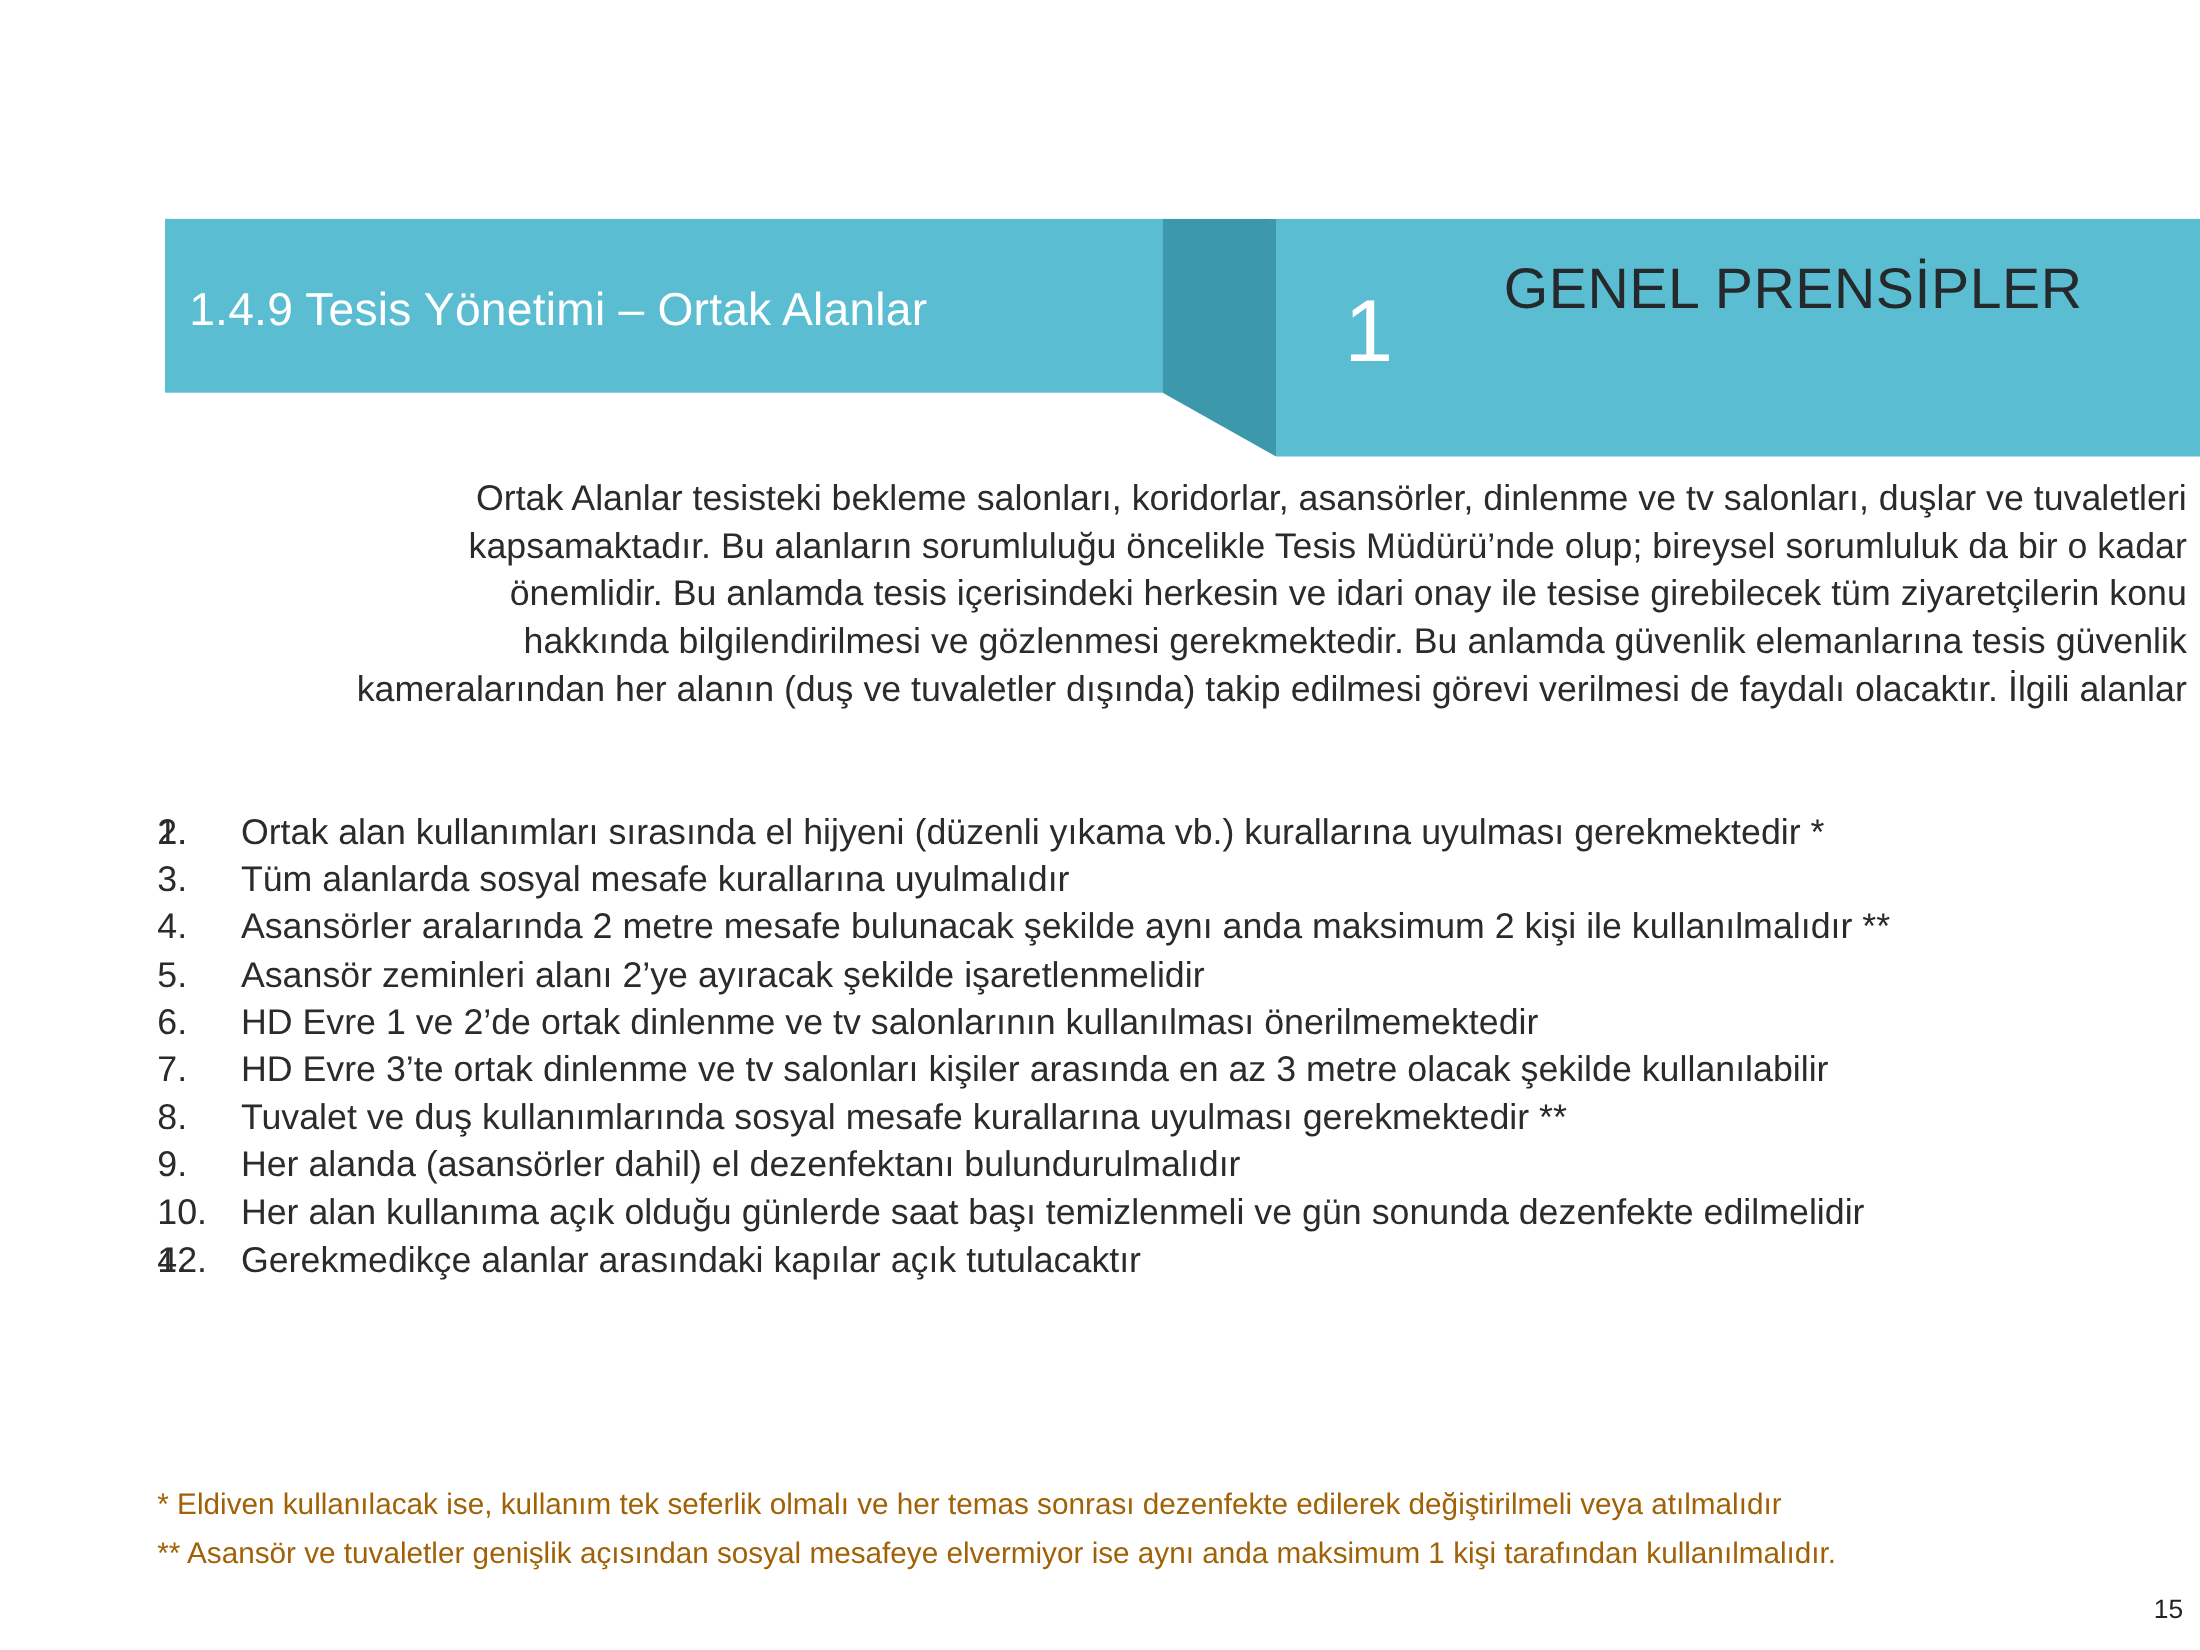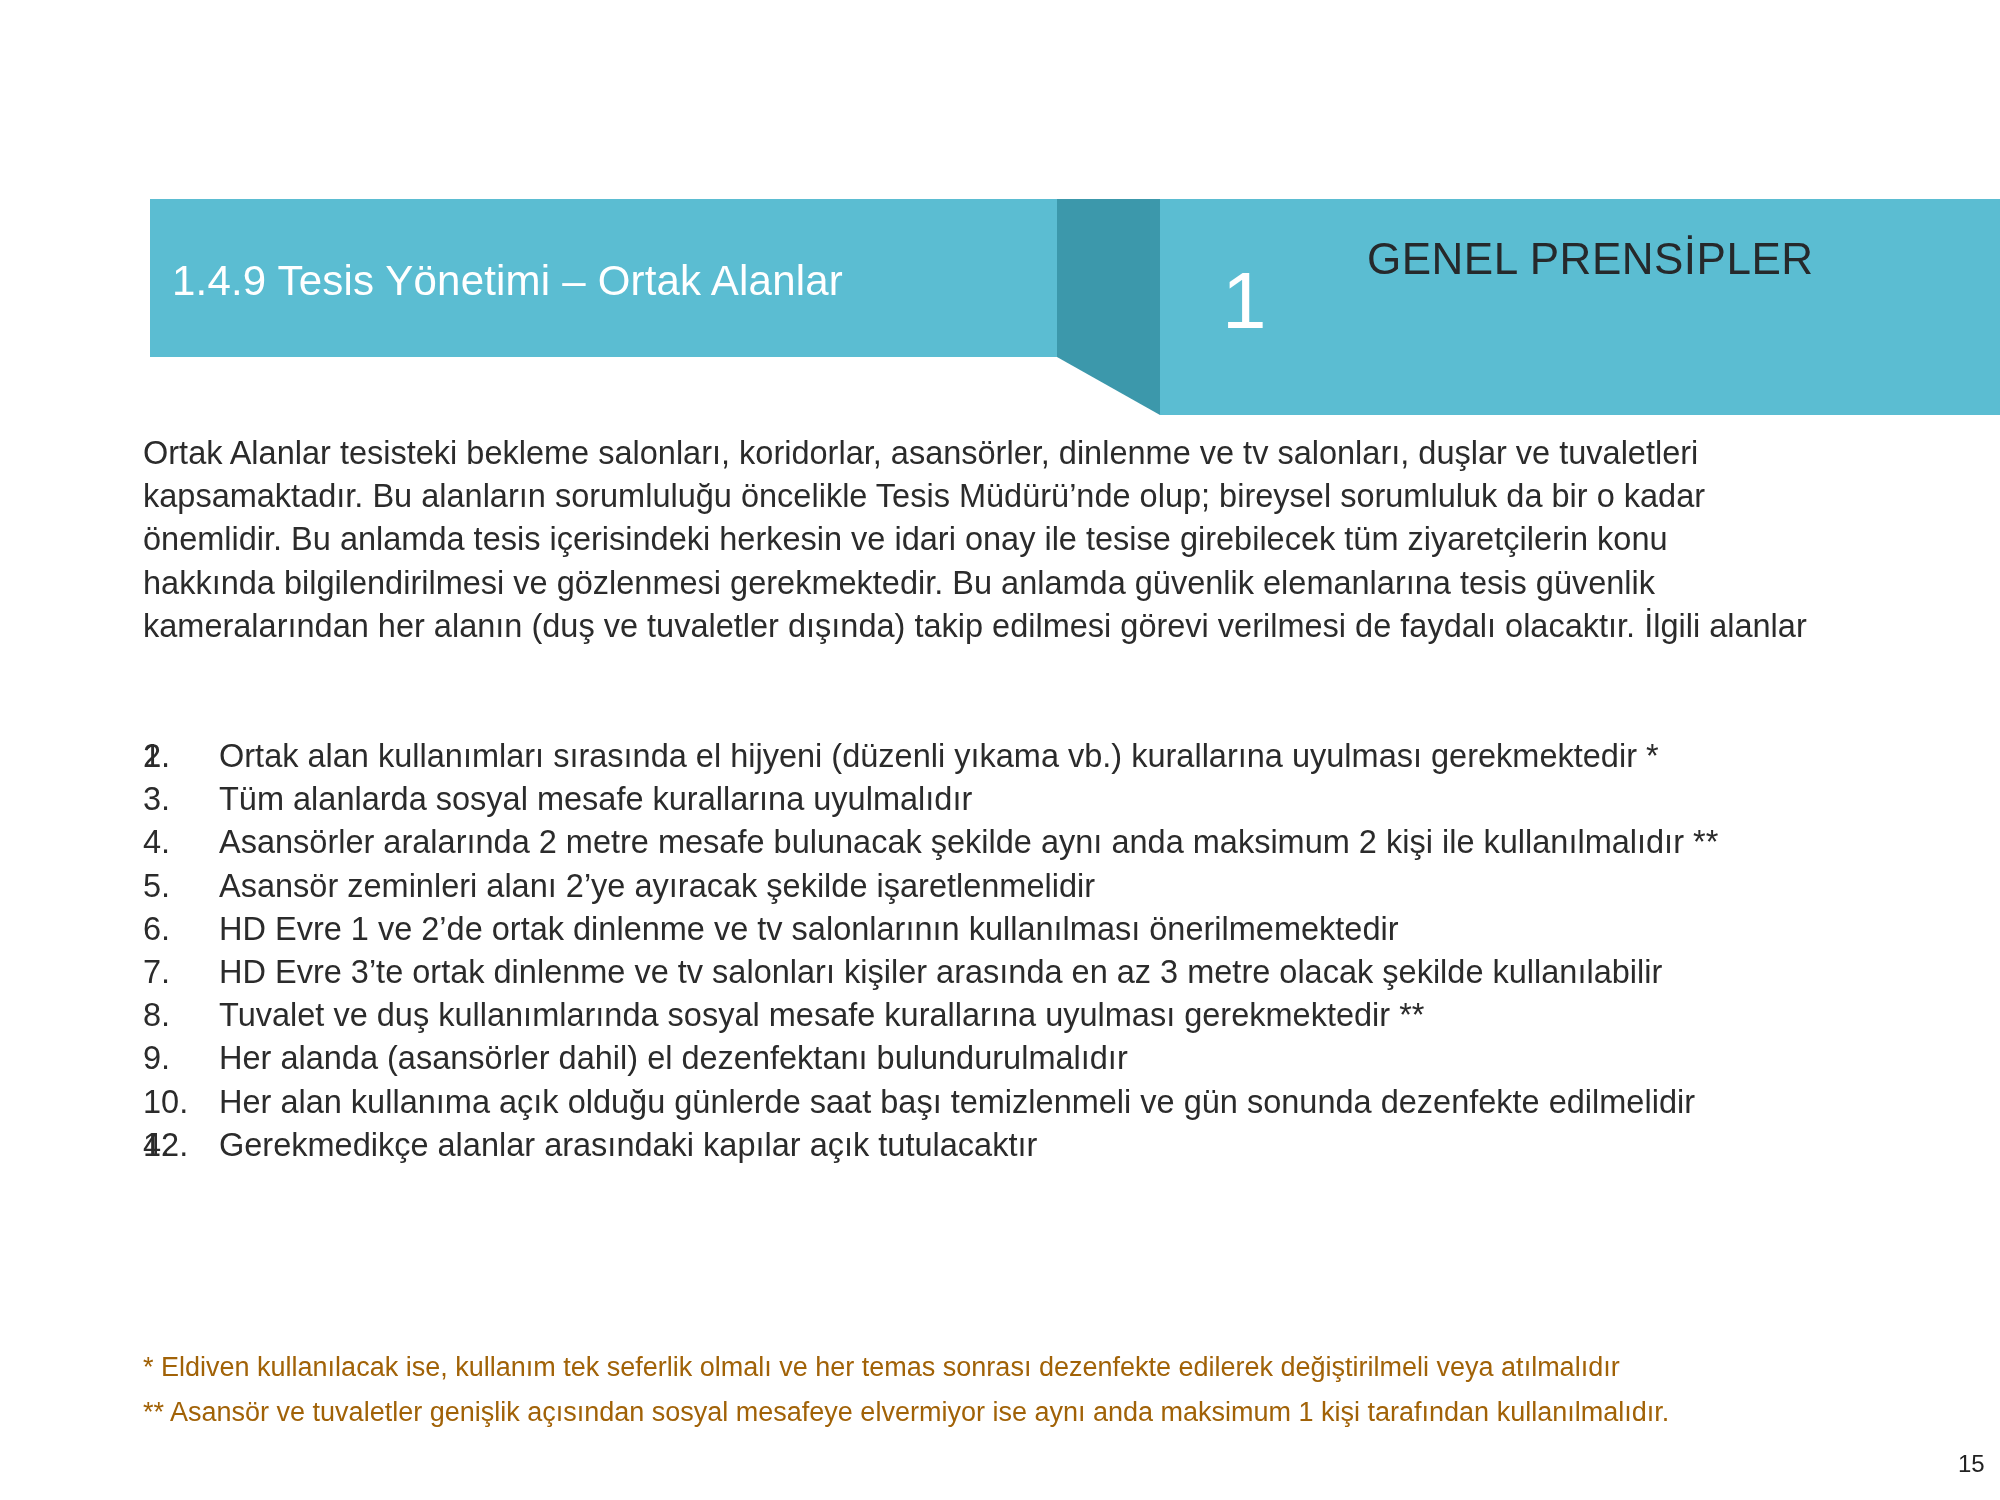--- a/index.html
+++ b/index.html
@@ -23,26 +23,26 @@
   .banner-right {
     position: absolute; left: 1160px; top: 199px; width: 840px; height: 216px;
     background: #5bbdd2;
   }
   .chapter-number {
     position: absolute; left: 62px; top: 62px;
     color: #ffffff; font-size: 80px; line-height: 1; font-weight: 400;
   }
   .chapter-title {
     position: absolute; left: 207px; top: 38px;
-    color: #26292b; font-size: 44px; line-height: 1; letter-spacing: 0.5px;
+    color: #26292b; font-size: 52px; line-height: 1; letter-spacing: 0.5px;
     white-space: nowrap;
   }
   .intro {
     position: absolute; left: 143px; top: 432px; width: 1845px;
-    font-size: 32.5px; line-height: 43.2px; color: #2b2b2b;
+    font-size: 32.5px; line-height: 43.2px; color: #2b2b2b; text-align: right;
   }
   .intro p { margin: 0; white-space: nowrap; }
   .rules {
     position: absolute; left: 143px; top: 735px; width: 1845px;
     list-style: none; margin: 0; padding: 0;
     font-size: 32.5px; line-height: 43.2px; color: #2b2b2b;
   }
   .rules li { position: relative; padding-left: 76px; white-space: nowrap; }
   .rules .num { position: absolute; left: 0; top: 0; }
   .footnotes {

